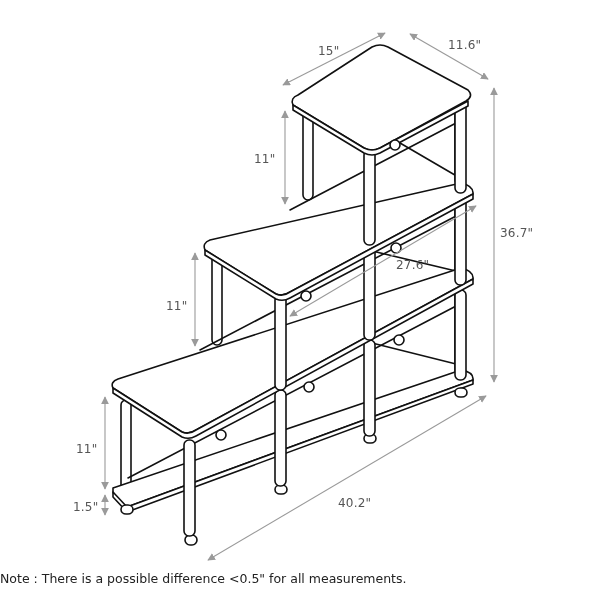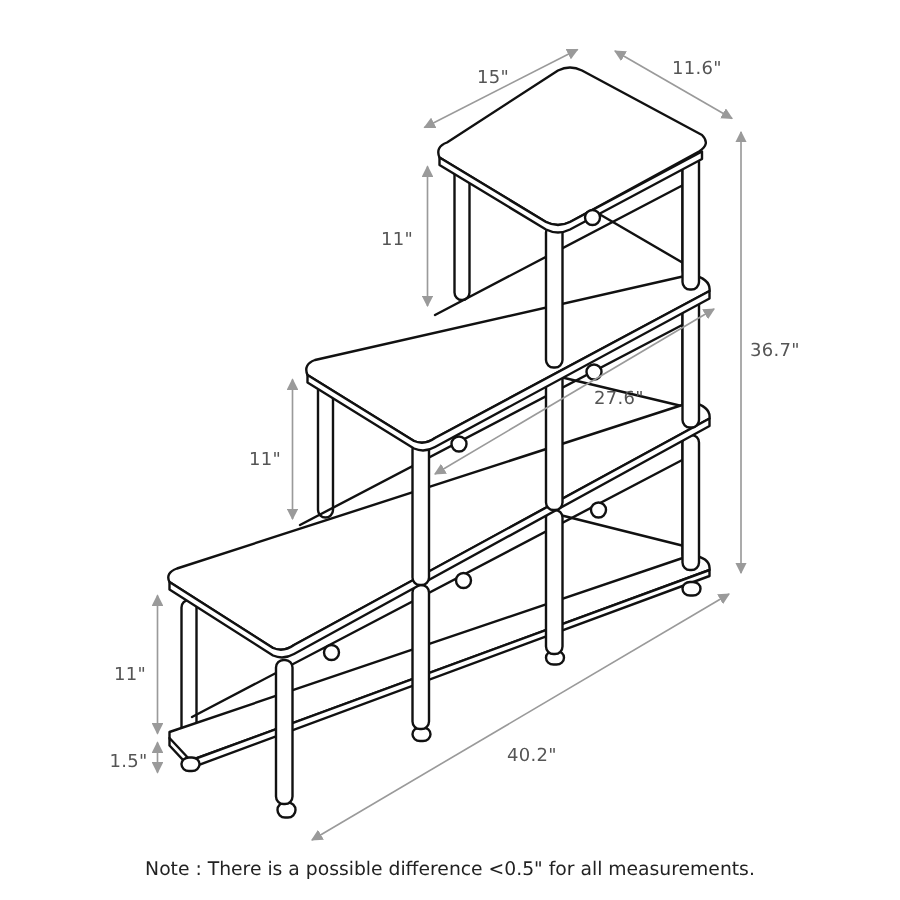--- a/index.html
+++ b/index.html
@@ -1,19 +1,19 @@
 <!DOCTYPE html>
 <html><head>
 <meta charset="utf-8">
 <style>
   html, body { margin: 0; padding: 0; background: #ffffff; }
   body { width: 600px; height: 600px; position: relative; overflow: hidden; font-family: "DejaVu Sans", sans-serif; }
   #canvas { position: absolute; left: 0; top: 0; width: 600px; height: 600px; }
   .lbl { position: absolute; font-family: "DejaVu Sans", sans-serif; font-size: 12px; color: #555555; white-space: nowrap; letter-spacing: 0.2px; }
-  .note { position: absolute; left: 0; width: 600px; top: 571px; text-align: center; font-family: "DejaVu Sans", sans-serif; font-size: 12.5px; color: #222222; }
+  .note { position: absolute; left: 0; width: 600px; top: 571px; text-align: left; font-family: "DejaVu Sans", sans-serif; font-size: 12.5px; color: #222222; }
 </style>
 </head>
 <body>
 
 <svg id="canvas" viewBox="0 0 600 600" xmlns="http://www.w3.org/2000/svg">
   <defs>
     <marker id="arr" viewBox="0 0 10 10" refX="9" refY="5" markerWidth="7" markerHeight="7" orient="auto-start-reverse">
       <path d="M0,0 L10,5 L0,10 z" fill="#9a9a9a"></path>
     </marker>
   </defs>

